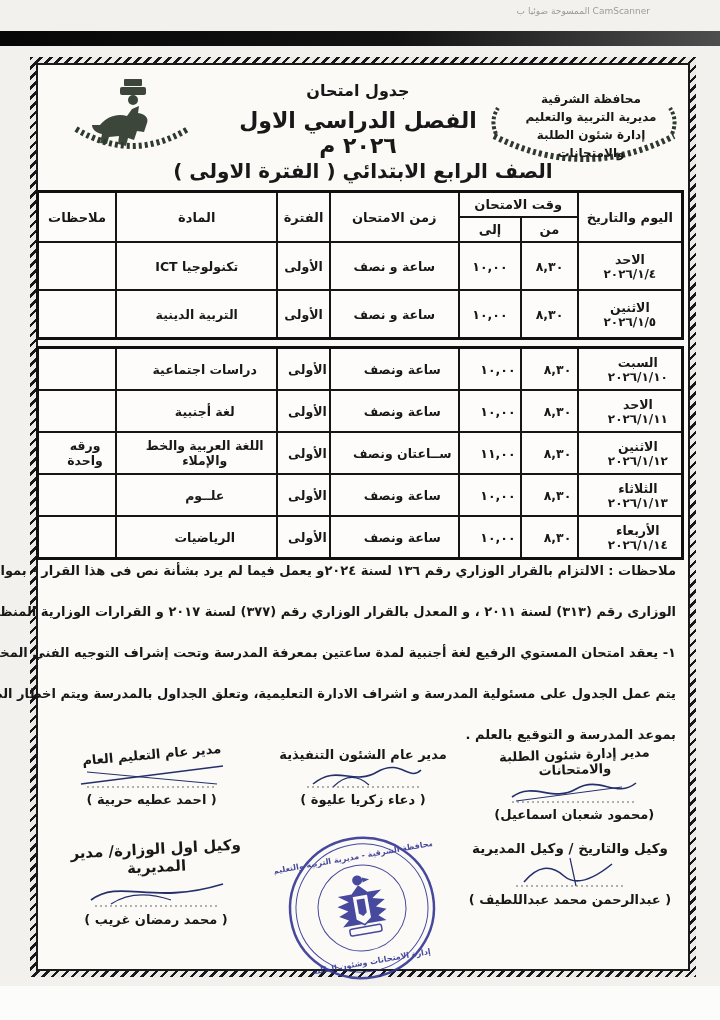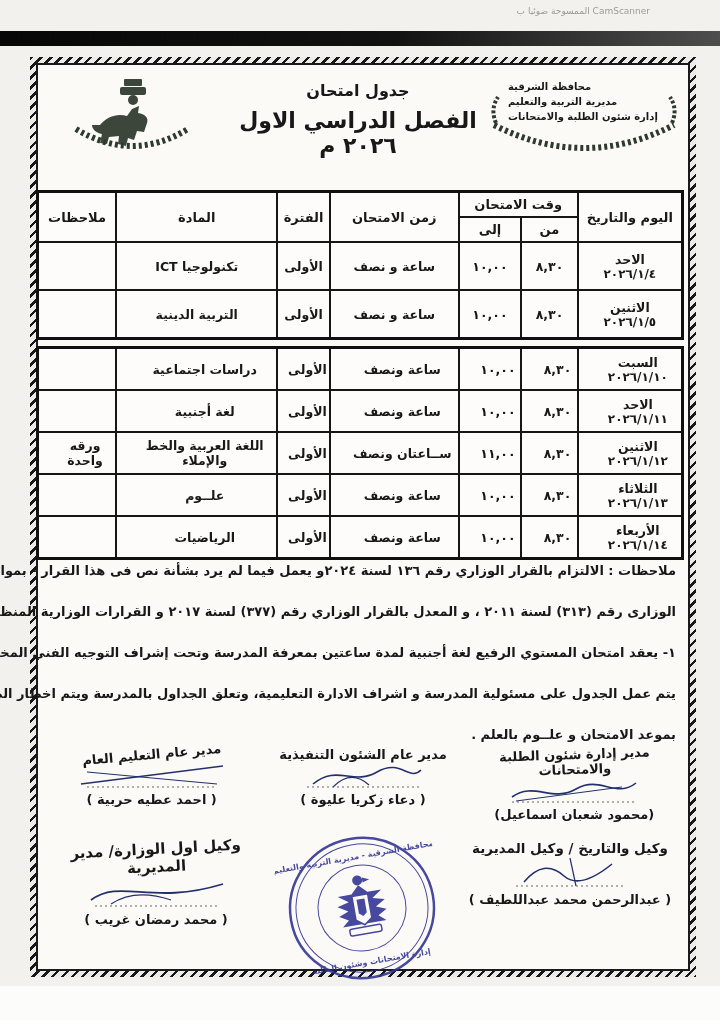--- a/index.html
+++ b/index.html
@@ -6,21 +6,21 @@
   body{font-family:"DejaVu Sans",sans-serif;}
   .page{position:relative;width:720px;height:1020px;background:#f2f1ed;overflow:hidden;direction:rtl;color:#181818;}
   .watermark{position:absolute;top:6px;left:450px;width:200px;font-size:9px;color:#9b9b98;direction:ltr;text-align:right;}
   .shadow-band{position:absolute;top:31px;left:0;width:720px;height:15px;background:linear-gradient(90deg,#070707 0%,#121212 55%,#4e4e4e 100%);}
   .bottom-white{position:absolute;top:986px;left:0;width:720px;height:34px;background:#fcfcfb;}
   
   .frame{position:absolute;left:30px;top:57px;width:666px;height:920px;box-sizing:border-box;padding:6px;
          background:repeating-linear-gradient(135deg,#17171c 0 2.5px,#edebe5 2.5px 7px);}
   .frame-line{position:relative;width:100%;height:100%;box-sizing:border-box;border:2px solid #1a1a1a;background:#fbfaf6;}
   
-  .org{position:absolute;top:14px;left:470px;right:14px;text-align:left;font-weight:bold;font-size:10px;line-height:1.5;}
+  .org{position:absolute;top:25px;left:470px;right:14px;text-align:center;font-weight:bold;font-size:12px;line-height:1.5;}
   .org .wreath{position:absolute;top:-4px;left:-10px;right:-10px;height:92px;}
   .org-lines{position:relative;z-index:2;}
   .titles{position:absolute;top:16px;left:200px;right:210px;text-align:center;font-weight:bold;}
   .t1{font-size:16px;letter-spacing:.5px;}
   .t2{font-size:22px;margin-top:8px;}
   .logo{position:absolute;top:8px;left:24px;width:140px;height:100px;}
   .subtitle{position:absolute;top:94px;left:0;right:0;text-align:center;font-weight:bold;font-size:20px;}
   
   .tbl{position:absolute;right:4px;width:648px;border-collapse:collapse;table-layout:fixed;background:#fdfcfa;}
   .tbl.pos1{top:125px;}
@@ -85,20 +85,21 @@
       <svg class="logo" viewBox="0 0 140 100">
         <g fill="#3c463a">
           <rect x="62" y="6" width="18" height="7" rx="1"></rect>
           <rect x="58" y="14" width="26" height="8" rx="2"></rect>
           <circle cx="71" cy="27" r="5"></circle>
         </g>
         <path d="M38 52 c7 -9 18 -12 27 -9 l5 -7 7 -3 -1 7 c7 1 11 5 9 10 l-3 9 -7 -1 -3 9 -6 -2 -2 8 -8 -2 1 -8 -10 1 -2 7 -7 -1 2 -9 c-6 -1 -10 -5 -10 -9 z" fill="#3c463a"></path>
         <path d="M14 56 Q70 90 126 56" fill="none" stroke="#2e3a2e" stroke-width="6" stroke-dasharray="3 3"></path>
       </svg>
 
+      <div class="subtitle">الصف الرابع الابتدائي ( الفترة الاولى )</div>
 
       <table class="tbl pos1">
         <colgroup>
             <col style="width:104px">
             <col style="width:56px">
             <col style="width:62px">
             <col style="width:128px">
             <col style="width:52px">
             <col style="width:160px">
             <col style="width:78px">
@@ -214,21 +215,21 @@
           <td class="c-subj">الرياضيات</td>
           <td></td>
         </tr>
       </tbody>
         </table>
 
       <div class="note-line nl1">ملاحظات : الالتزام بالقرار الوزاري رقم ١٣٦ لسنة ٢٠٢٤و يعمل فيما لم يرد بشأنة نص فى هذا القرار - بمواد و احكام القرار</div>
       <div class="note-line nl2">الوزارى رقم (٣١٣) لسنة ٢٠١١ ، و المعدل بالقرار الوزاري رقم (٣٧٧) لسنة ٢٠١٧ و القرارات الوزارية المنظمة و تعديلاتها</div>
       <div class="note-line nl3">١- يعقد امتحان المستوي الرفيع لغة أجنبية لمدة ساعتين بمعرفة المدرسة وتحت إشراف التوجيه الفني المختص.</div>
       <div class="note-line nl4">يتم عمل الجدول على مسئولية المدرسة و اشراف الادارة التعليمية، وتعلق الجداول بالمدرسة ويتم اخطار الطلاب</div>
-      <div class="note-line nl5">بموعد الامتحان و علــوم بالعلم .</div>
+      <div class="note-line nl5">بموعد المدرسة و التوقيع بالعلم .</div>
 
       <div class="sigrow1">
         <div class="sig">
           <div class="stitle tilt1">مدير إدارة شئون الطلبة والامتحانات</div>
           <svg width="140" height="28" viewBox="0 0 140 28">
             <path d="M8 20 C30 4 48 26 72 12 S112 22 132 6" fill="none" stroke="#24306b" stroke-width="1.6"></path>
             <path d="M12 24 L118 10" fill="none" stroke="#24306b" stroke-width="1"></path>
             <path d="M8 25 L132 25" fill="none" stroke="#666" stroke-width="1" stroke-dasharray="2 3"></path>
           </svg>
           <div class="sname">(محمود شعبان اسماعيل)</div>

